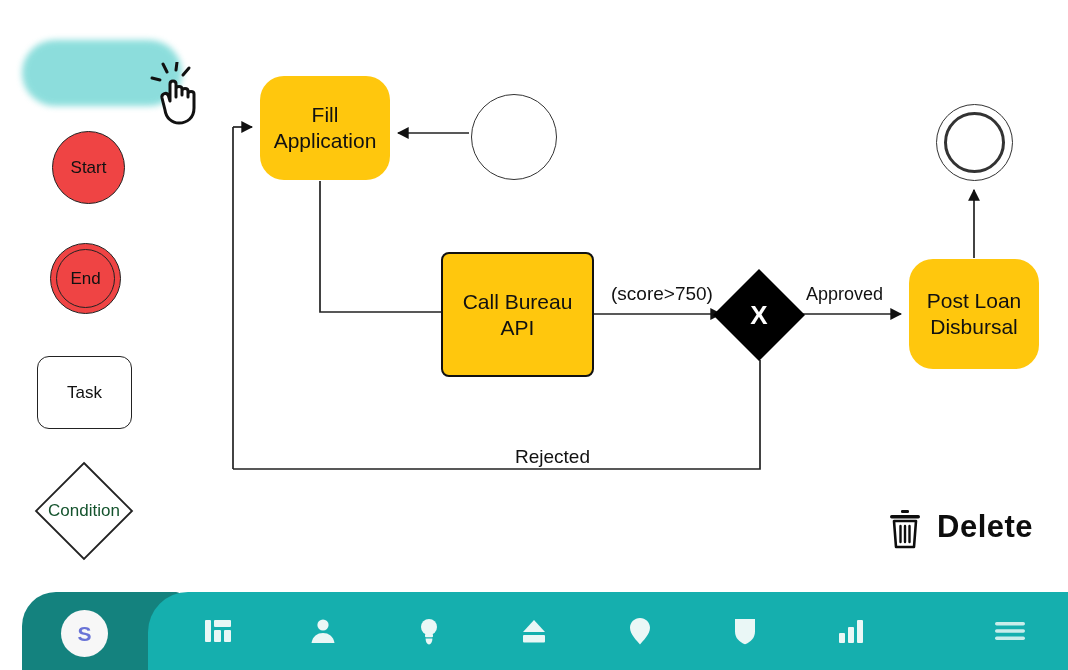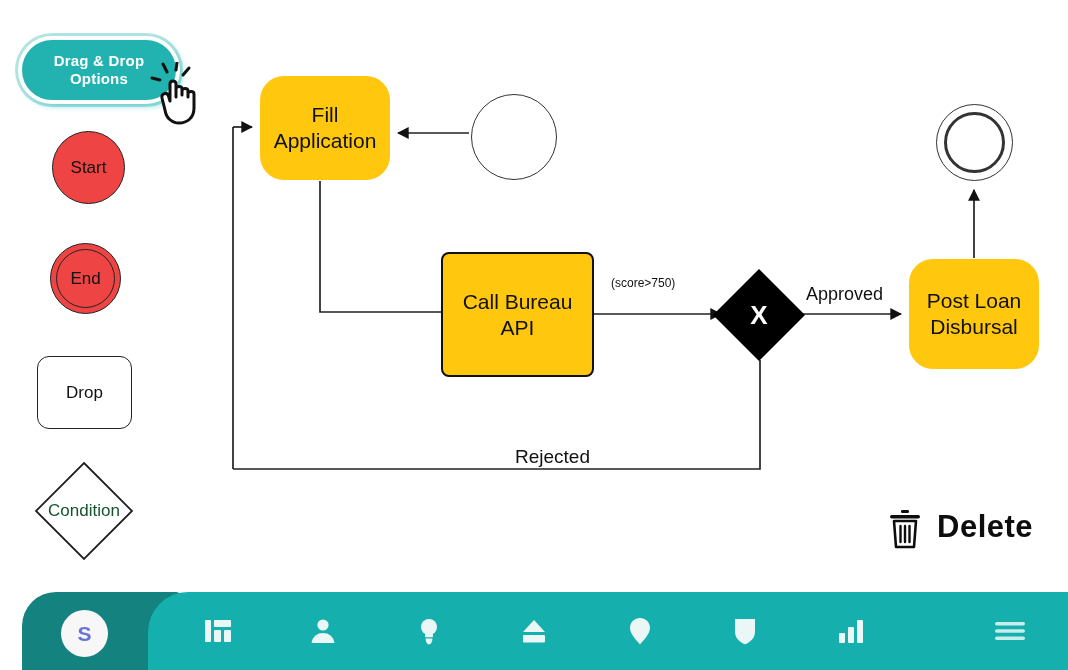--- a/index.html
+++ b/index.html
@@ -169,21 +169,21 @@
     left: 713px; top: 269px; width: 92px; height: 92px;
     display: flex; align-items: center; justify-content: center;
     color: #fff; font-size: 26px; font-weight: 600;
   }
 
   .edge-label {
     position: absolute;
     color: #111;
     white-space: nowrap;
   }
-  #label-score    { left: 611px; top: 276px; font-size: 12px; }
+  #label-score    { left: 611px; top: 283px; font-size: 19px; }
   #label-approved { left: 806px; top: 284px; font-size: 18px; }
   #label-rejected { left: 509px; top: 446px; font-size: 19px; background:#fff; padding:0 6px; }
 
   
   .delete-group {
     position: absolute;
     left: 889px; top: 509px;
     display: flex;
     gap: 16px;
   }
@@ -253,24 +253,20 @@
       <path d="M 799 314 L 901 314" marker-end="url(#arrow)"></path>
 
       <path d="M 974 258 L 974 190" marker-end="url(#arrow)"></path>
 
       <path d="M 760 360 L 760 469 L 233 469"></path>
     </g>
   </svg>
 
   <div class="dnd-wrap">
     <div class="dnd-glow"></div>
-    <div class="dnd-btn">
-      <span class="dnd-label">Drag &amp; Drop
-Options</span>
-    </div>
     <svg class="cursor-icon" viewBox="0 0 58 64" xmlns="http://www.w3.org/2000/svg">
       <g stroke="#111" stroke-width="3" stroke-linecap="round" fill="none">
         <line x1="17" y1="10" x2="13" y2="2"></line>
         <line x1="26" y1="8" x2="27" y2="0"></line>
         <line x1="33" y1="13" x2="39" y2="6"></line>
         <line x1="10" y1="18" x2="2" y2="16"></line>
       </g>
       <path d="M 20 22 C 20 18 26 18 26 22 L 26 35 L 26 27 C 26 23.5 32 23.5 32 27
                L 32 33 L 32 29 C 32 25.5 38 25.5 38 29 L 38 35 L 38 32
                C 38 28.5 44 28.5 44 32 L 44 46 C 44 56 37 61 29 61
@@ -281,21 +277,21 @@
   <div class="palette-circle start">
     <span>Start</span>
   </div>
 
   <div class="palette-circle end-outer"></div>
   <div class="palette-circle end-inner">
     <span>End</span>
   </div>
 
   <div class="palette-task">
-    <span>Drop</span>
+    <span>Task</span>
   </div>
 
   <svg class="palette-diamond" viewBox="0 0 100 100" xmlns="http://www.w3.org/2000/svg">
     <polygon points="50,2 98,50 50,98 2,50" fill="#ffffff" stroke="#222" stroke-width="1.8"></polygon>
   </svg>
   <div class="palette-diamond-label">Condition</div>
 
   <div class="node node-start-circle"></div>
 
   <div class="node node-task" id="node-fill">

